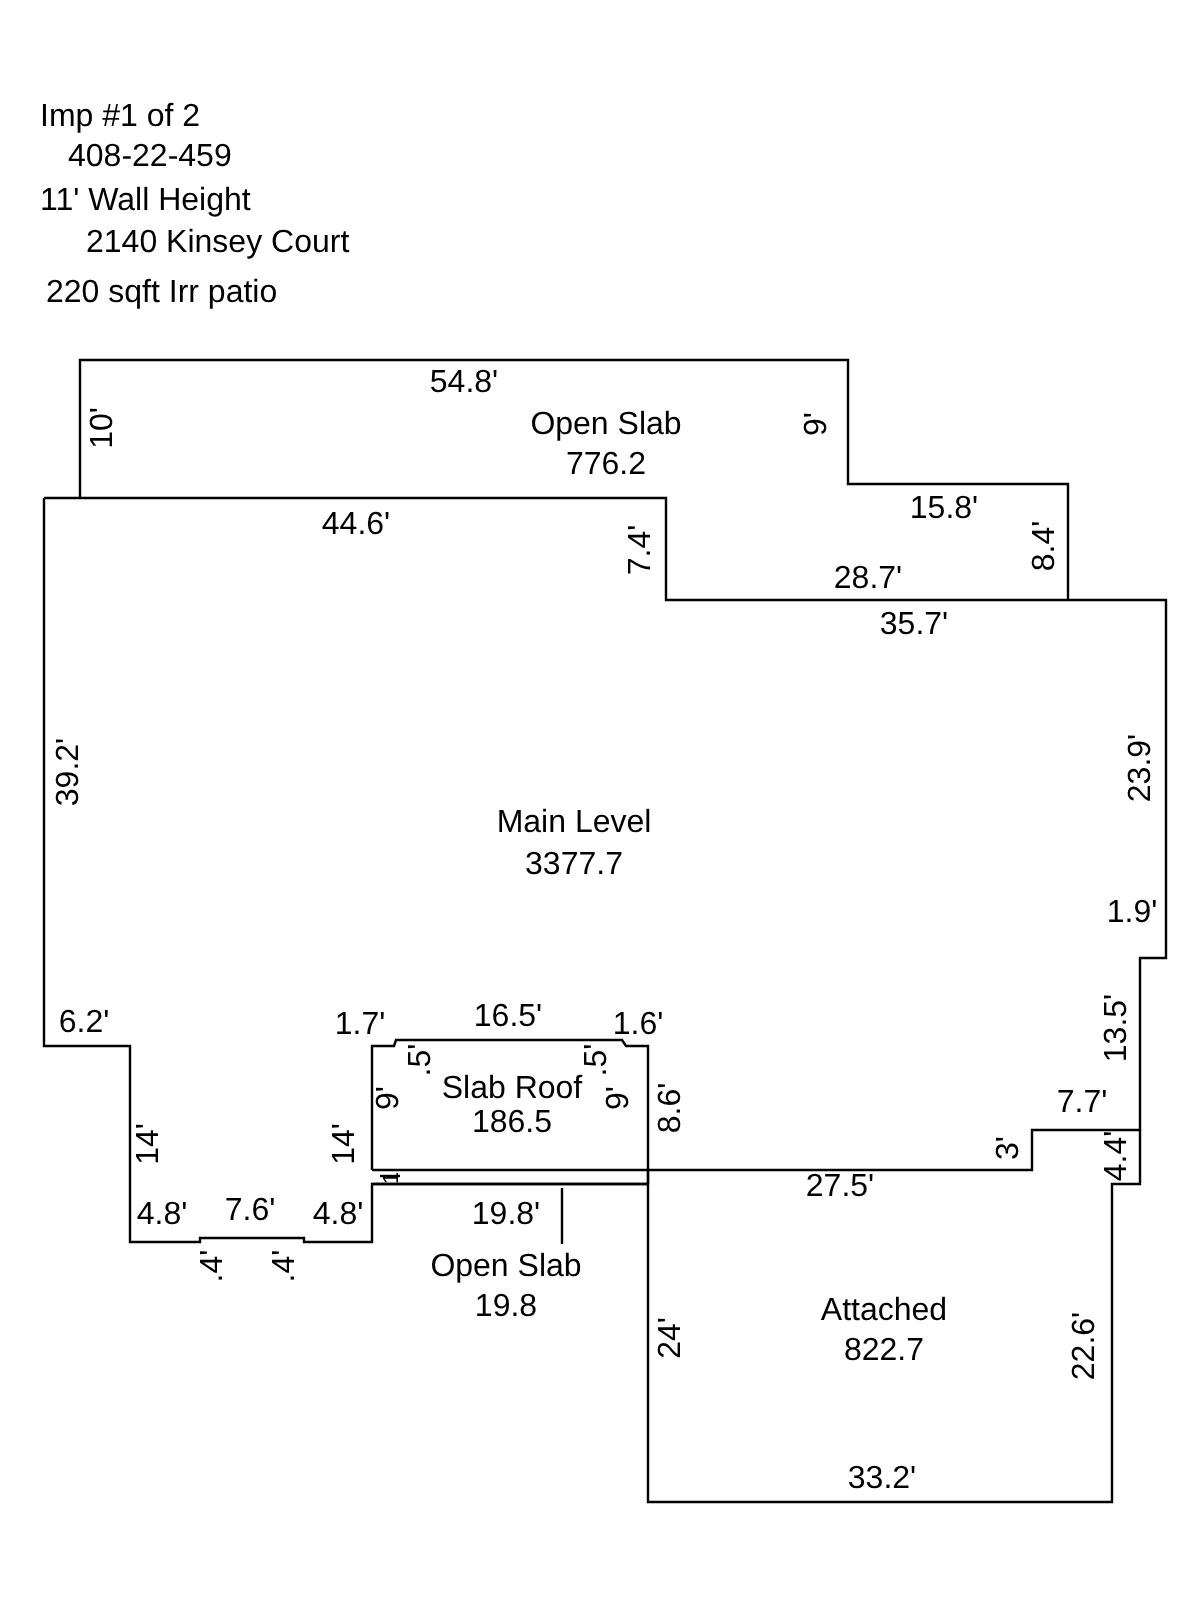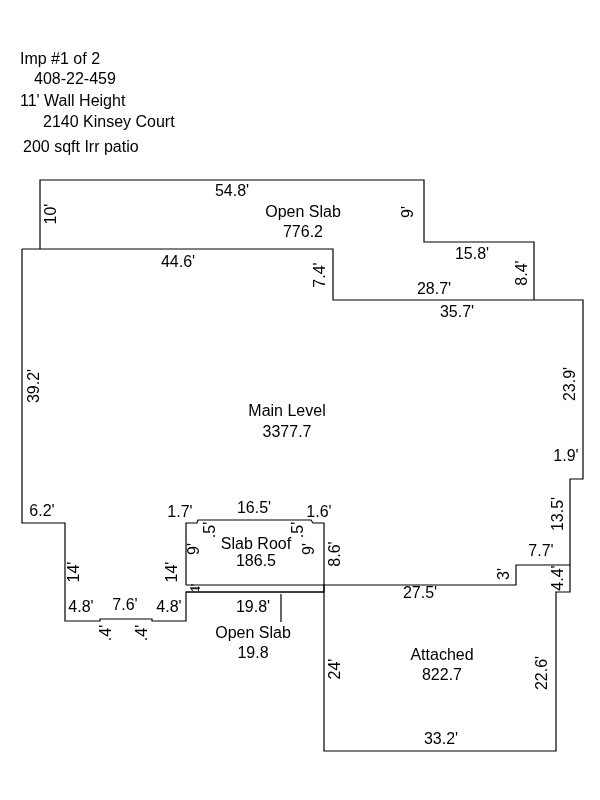--- a/index.html
+++ b/index.html
@@ -12,21 +12,21 @@
   .wall { fill:none; stroke:#000; stroke-width:1.2; }
 </style>
 </head>
 <body>
 
 <div id="info">
   <div class="info-line" style="left:20px;top:50px;">Imp #1 of 2</div>
   <div class="info-line" style="left:34px;top:70px;">408-22-459</div>
   <div class="info-line" style="left:20px;top:92px;">11' Wall Height</div>
   <div class="info-line" style="left:22px;top:113px;margin-left:21px;">2140 Kinsey Court</div>
-  <div class="info-line" style="left:23px;top:138px;">200 sqft Irr patio</div>
+  <div class="info-line" style="left:23px;top:138px;">220 sqft Irr patio</div>
 </div>
 
 <svg width="600" height="800" viewBox="0 0 600 800">
 
   <polyline class="wall" points="40,249 40,180 424,180 424,242 534,242 534,300"></polyline>
 
   <polyline class="wall" points="22,249 333,249 333,300 583,300 583,479 570,479 570,565 516,565 516,585 324,585 324,592 186,592 186,621 152,621 152,619 100,619 100,621 65,621 65,523 22,523 22,249"></polyline>
 
   <polyline class="wall" points="186,585 186,523 197,523 198,520 311,520 313,523 324,523 324,585"></polyline>
 

